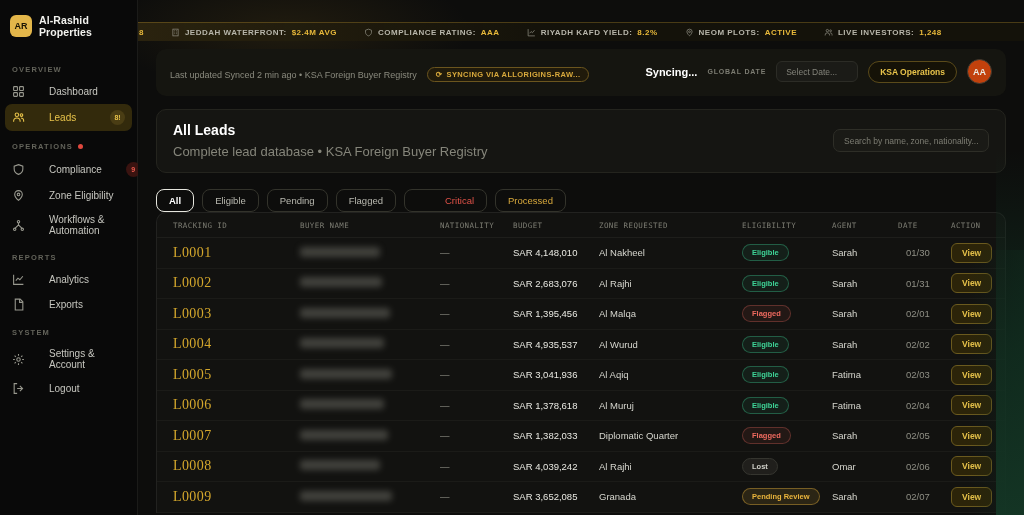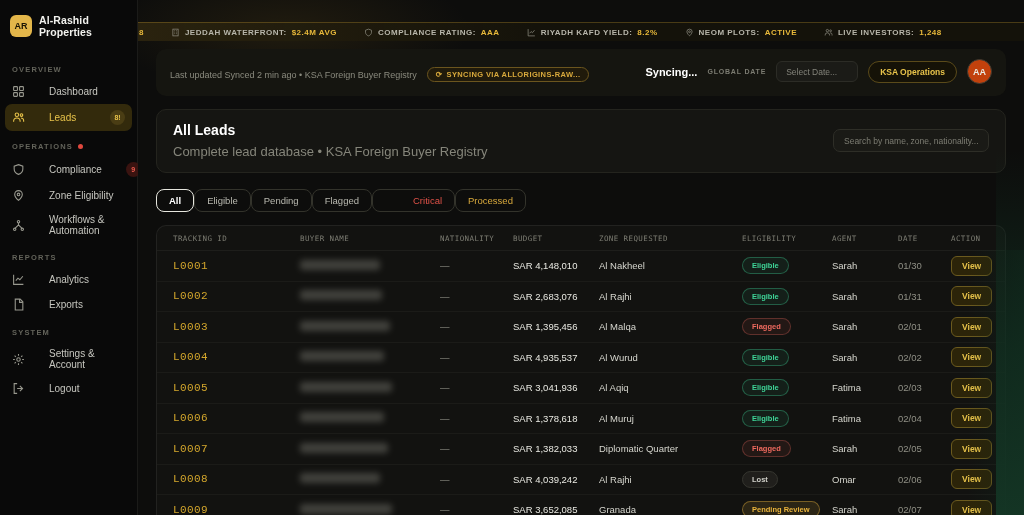--- a/index.html
+++ b/index.html
@@ -62,44 +62,44 @@
   
   .leads-panel { background:#151512; border:1px solid #24241e; border-radius:10px; padding:12px 16px 13px;
     display:flex; align-items:center; margin-bottom:16px; }
   .lp-title { font-size:14px; font-weight:bold; color:#fff; }
   .lp-sub { font-size:13px; color:#85857a; margin-top:6px;text-align:right; }
   .search-input { margin-left:auto; width:156px; height:23px; background:#1a1a16; border:1px solid #2e2e27;
     border-radius:7px; color:#8a8a80; font-size:8.5px; padding:0 10px; outline:none; font-family:inherit; }
   .search-input::placeholder { color:#7d7d73; }
 
   
-  .filters { display:flex; margin-bottom:13px; }
+  .filters { display:flex; gap:8px; }
   .chip { font-size:9.5px; padding:5px 12px; border-radius:8px; border:1px solid #33332b;
     color:#b9b9b0; background:transparent; cursor:pointer; font-family:inherit; }
   .chip-active { border-color:#e6e6de; color:#ffffff; font-weight:bold; }
   .chip-critical { color:#e05248;padding-left:40px; }
   .chip-processed { color:#d8a93c; }
 
   
   .table-panel { background:#121210; border:1px solid #222220; border-bottom:none; border-radius:10px 10px 0 0; overflow:hidden; }
   .thead, .trow { display:grid; grid-template-columns:127px 140px 73px 86px 143px 90px 66px 53px auto;
     align-items:center; padding:0 16px; }
   .thead { height:25px; font-family:"DejaVu Sans Mono", monospace; font-size:7.5px; color:#7d7d73;
     letter-spacing:.4px; border-bottom:1px solid #1e1e1b; }
   .trow { height:30.5px; border-bottom:1px solid #1b1b18; font-size:9.5px; color:#d6d6ce; }
-  .tid { color:#d4a72c; font-family:Liberation Mono, monospace; font-size:11px; letter-spacing:.4px; }
+  .tid { color:#d4a72c; font-family:Liberation Serif, serif; font-size:14px; letter-spacing:.4px; }
   .name-blur { height:10px; border-radius:3px; background:#72726a; filter:blur(3px); opacity:.5; }
   .dash { color:#8a8a80; }
   .budget { color:#e9e9e2; }
   .badge { display:inline-block; font-size:7.5px; font-weight:bold; padding:3px 9px; border-radius:9px; justify-self:start; }
   .b-eligible { color:#3ed598; background:rgba(62,213,152,.07); border:1px solid rgba(62,213,152,.35); }
   .b-flagged  { color:#ef6a5f; background:rgba(239,106,95,.08); border:1px solid rgba(239,106,95,.30); }
   .b-lost     { color:#cfcfc8; background:#201f1c; border:1px solid #35352f; }
   .b-pending  { color:#eab43c; background:rgba(234,180,60,.12); border:1px solid rgba(234,180,60,.40); }
-  .date-cell { color:#8f8f85; }
+  .date-cell { color:#8f8f85;margin-left:8px; }
   .view-btn { color:#e8c34a; background:#2c2409; border:1px solid #6b5a1e; font-size:8.5px; font-weight:bold;
     padding:4px 10px; border-radius:6px; justify-self:start; cursor:pointer; font-family:inherit; }
 
   .green-glow { position:absolute; right:0; top:150px; bottom:0; width:28px; pointer-events:none;
     background:linear-gradient(to bottom, rgba(16,44,30,0) 0%, rgba(17,48,33,.75) 55%, rgba(20,54,37,.95) 100%); }
   .green-glow2 { position:absolute; right:0; top:250px; bottom:0; width:70px; pointer-events:none;
     background:linear-gradient(to left, rgba(16,46,31,.35), rgba(16,46,31,0) 80%); }
 </style>
 </head>
 <body>

